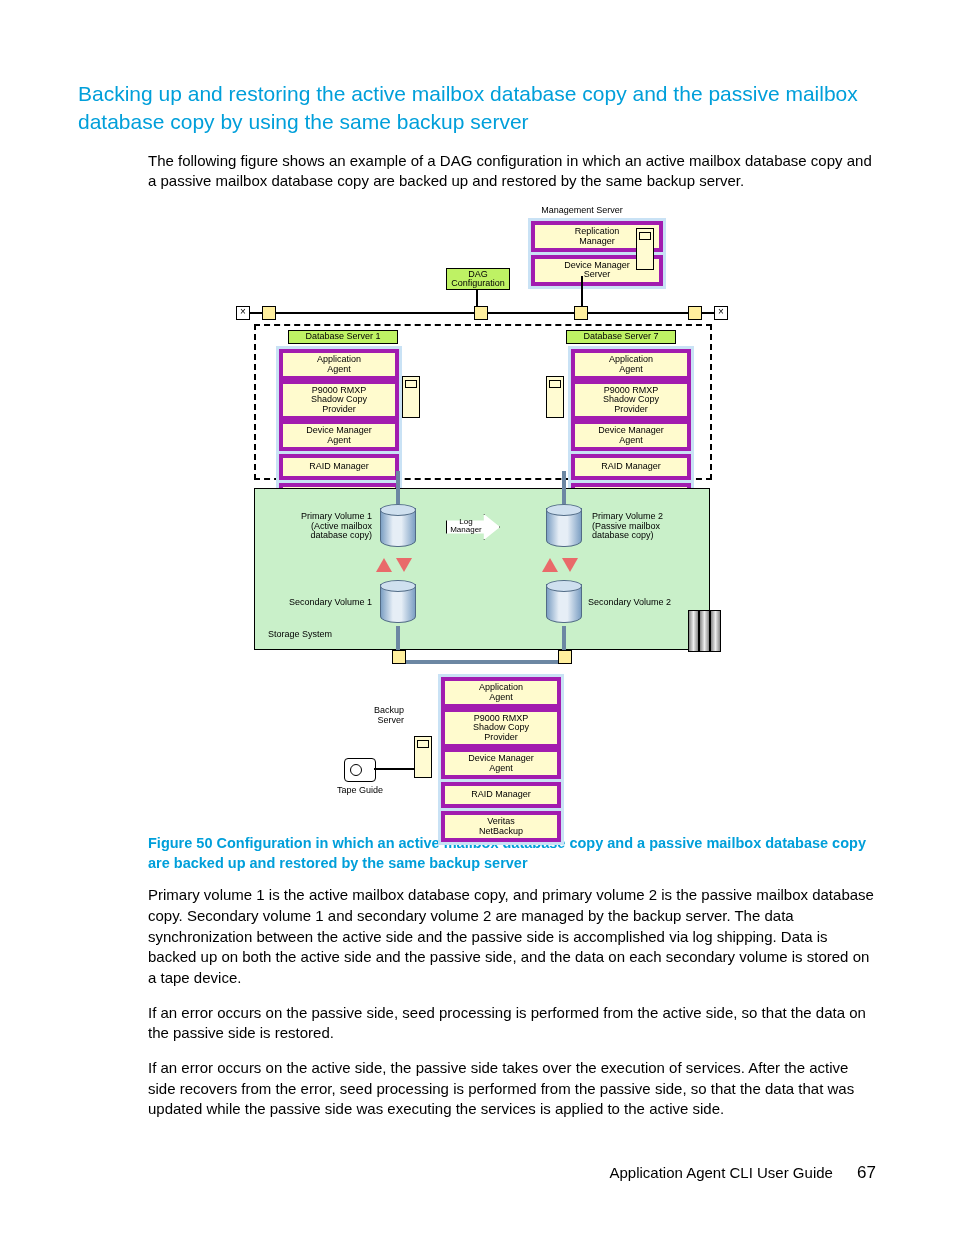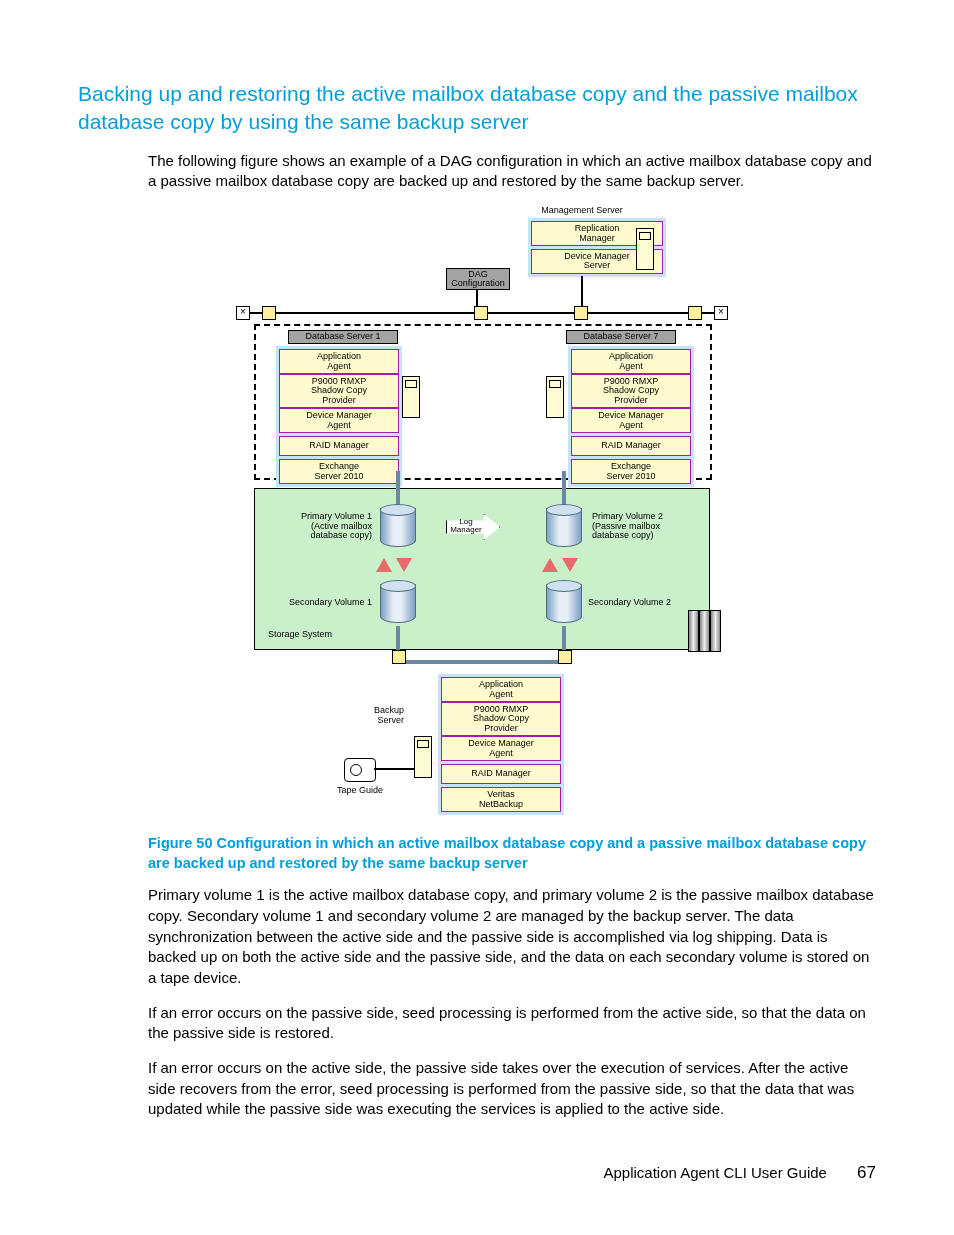--- a/index.html
+++ b/index.html
@@ -31,35 +31,35 @@
     line-height:1.35;
     margin:8px 0 12px 0;
     padding-left:70px;
   }
   .footer{
     position:absolute;
     bottom:52px;
     right:78px;
     font-size:15px;
   }
-  .footer .pn{display:inline-block;margin-left:26px;font-size:17px;}
+  .footer .pn{display:inline-block;margin-left:20px;font-size:17px;}
   
   .diagram{
     position:relative;
     width:490px;height:620px;
     margin:4px 0 6px 158px;
     font-family:Arial,Helvetica,sans-serif;
     font-size:9px;
     color:#000;
   }
   .lbl{position:absolute;text-align:center;line-height:1.05;}
-  .box{position:absolute;background:#a3a3a3;border:1px solid #000;text-align:center;
+  .box{position:absolute;background:#bef264;border:1px solid #000;text-align:center;
        display:flex;align-items:center;justify-content:center;line-height:1.05;padding:1px 2px;box-sizing:border-box;}
   .stack{position:absolute;background:#c9e2f5;border:0;}
-  .comp{background:#fffbce;border:1px solid #a21caf;margin:0;min-height:14px;
+  .comp{background:#fffbce;border:4px solid #a21caf;margin:0;min-height:14px;
         display:flex;align-items:center;justify-content:center;line-height:1.05;
         font-size:9px;text-align:center;padding:2px 3px;}
   .dash{position:absolute;border:2px dashed #000;background:transparent;}
   .storage{position:absolute;background:#c9f0c9;border:1px solid #000;}
   .cyl{position:absolute;width:34px;height:46px;}
   .cyl::before{content:"";position:absolute;left:0;top:4px;width:34px;height:38px;
     background:linear-gradient(90deg,#7da0c4 0%,#e6eef6 35%,#e6eef6 60%,#7da0c4 100%);
     border:1px solid #516b86;border-top:none;border-radius:0 0 17px 17px/0 0 7px 7px;}
   .cyl::after{content:"";position:absolute;left:0;top:0;width:34px;height:10px;
     background:#cfe0ef;border:1px solid #516b86;border-radius:50%;}

